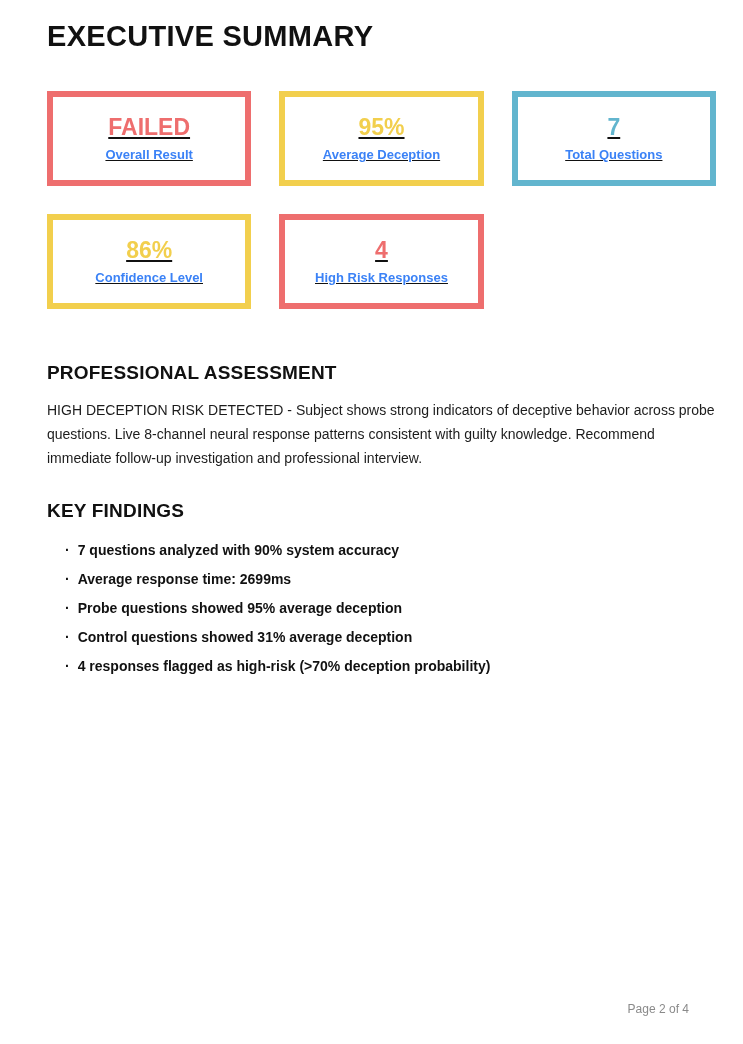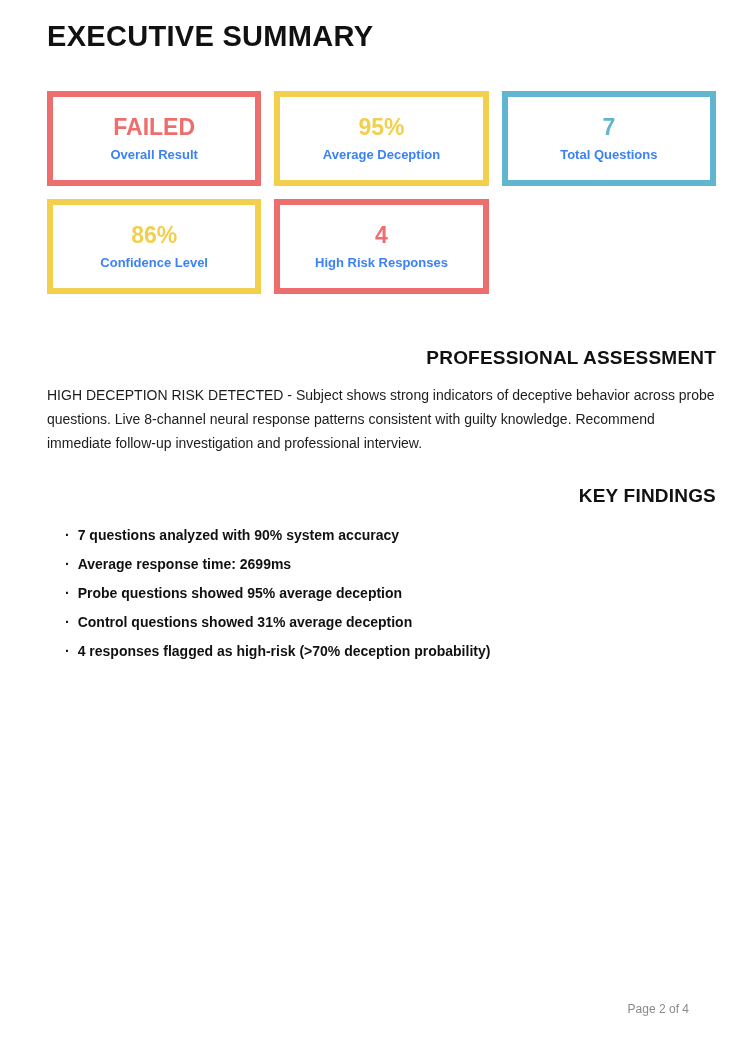--- a/index.html
+++ b/index.html
@@ -18,21 +18,22 @@
   .report-title {
     margin: 0 0 38px 0;
     font-size: 29px;
     font-weight: bold;
     letter-spacing: 0.3px;
     color: #111111;
   }
   .cards-grid {
     display: grid;
     grid-template-columns: repeat(3, 1fr);
-    gap: 13px;
+    gap: 28px;
+    text-decoration: underline;
   }
   .stat-card {
     box-sizing: border-box;
     height: 95px;
     background: #ffffff;
     border: 6px solid var(--card-color, #ccc);
     display: flex;
     flex-direction: column;
     align-items: center;
     justify-content: center;
@@ -50,21 +51,20 @@
     font-weight: bold;
     line-height: 1;
     color: #3b82f6;
   }
   .section-heading {
     margin: 0;
     font-size: 19px;
     font-weight: bold;
     color: #111111;
     letter-spacing: 0.2px;
-    text-align: right;
   }
   .assessment-heading { margin-top: 53px; }
   .assessment-body {
     margin: 14px 0 12px 0;
     font-size: 14px;
     font-weight: normal;
     line-height: 1.72;
     color: #1c1c1c;
   }
   .findings-heading { margin-top: 30px; }

